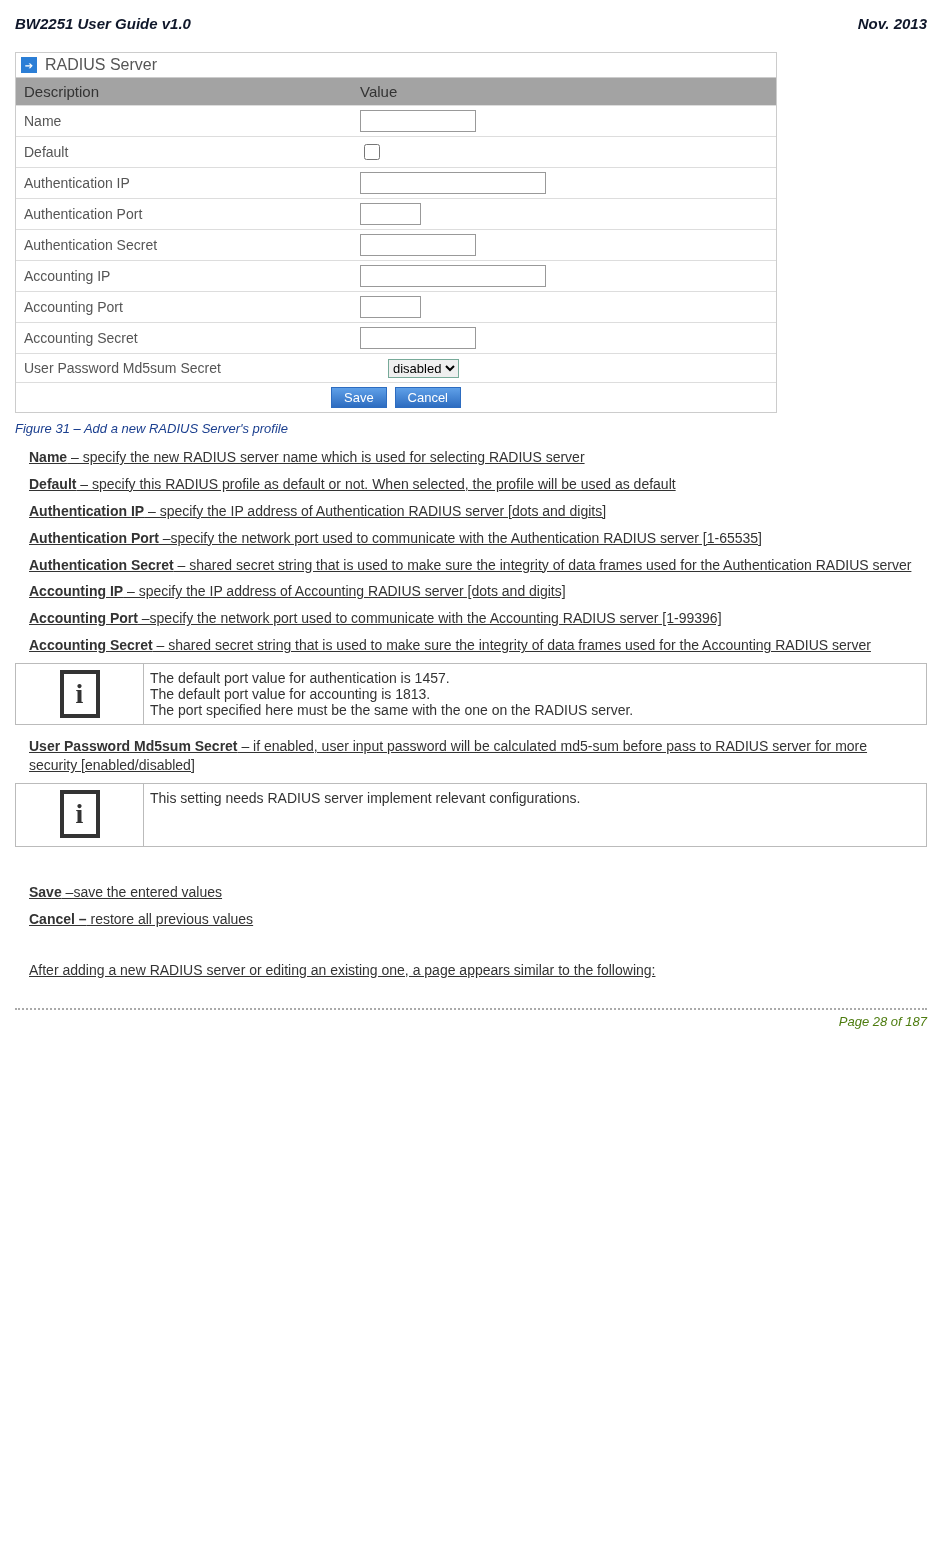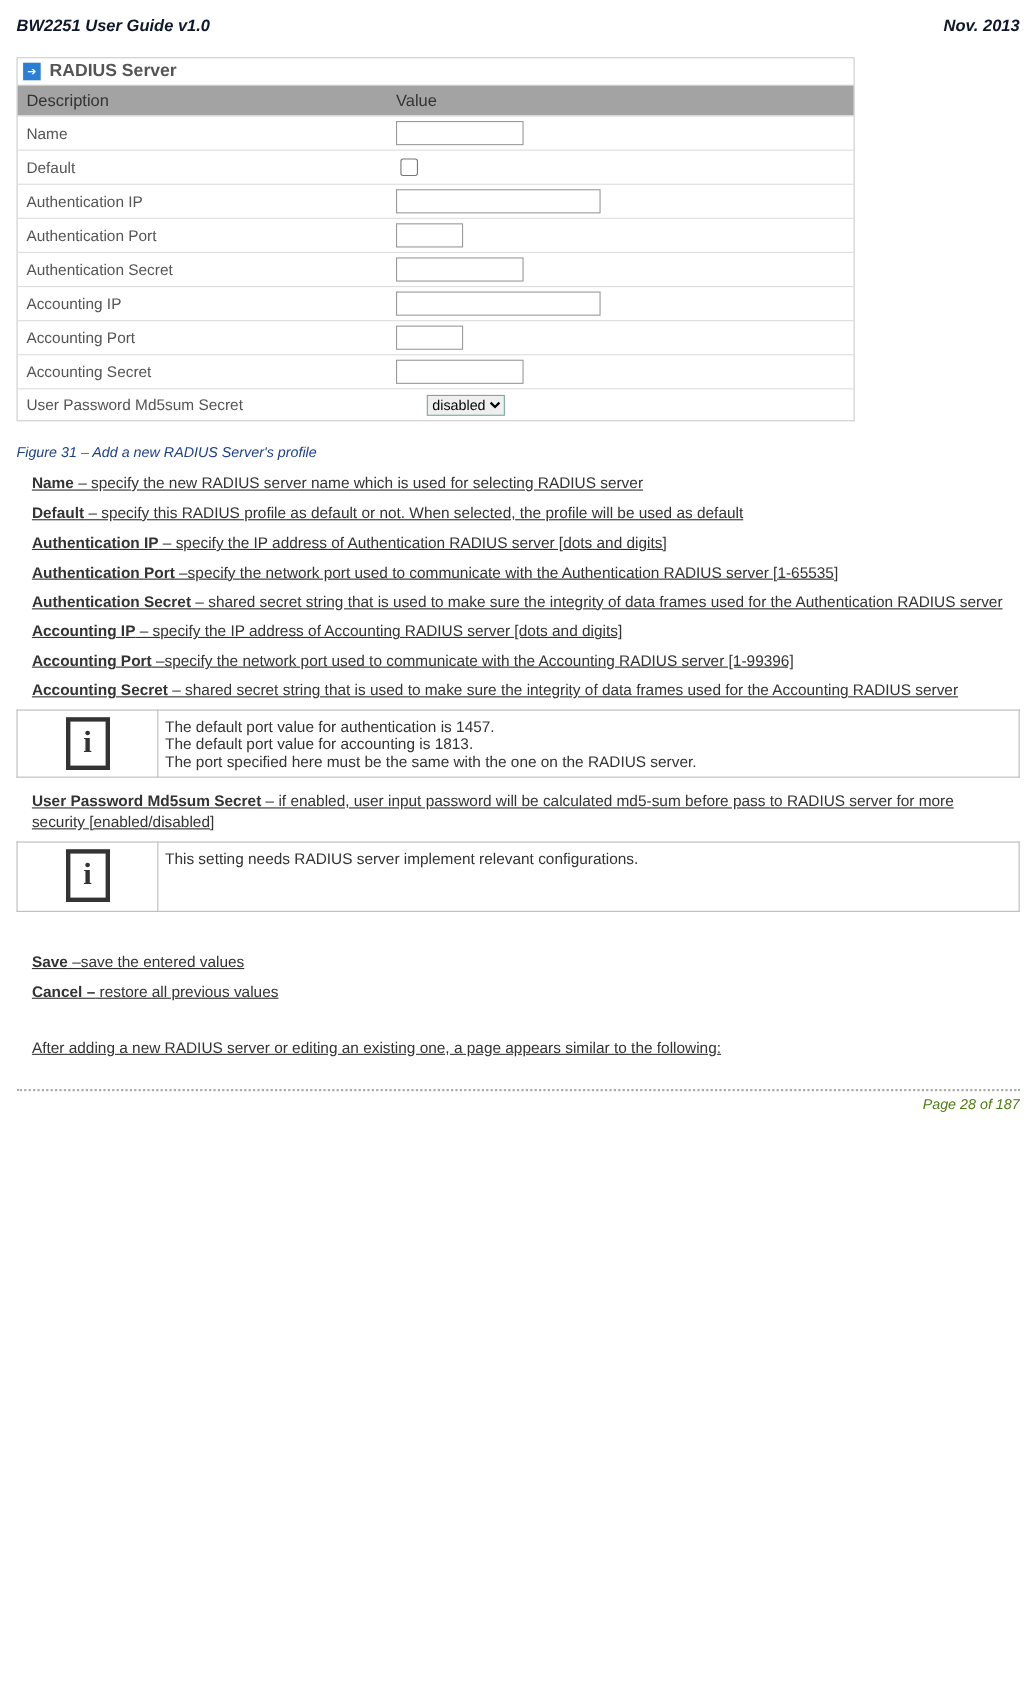--- a/index.html
+++ b/index.html
@@ -36,21 +36,21 @@
   color: white;
   width: 16px;
   height: 16px;
   display: inline-flex;
   align-items: center;
   justify-content: center;
   font-size: 10px;
   margin-right: 8px;
 }
 .form-title {
-  font-weight: bold;
+  font-weight: normal;
   color: #555;
   font-size: 16px;
 }
 .header-row {
   display: flex;
   background: #a3a3a3;
 }
 .header-cell {
   padding: 5px 8px;
   font-size: 15px;
@@ -98,21 +98,21 @@
   color: white;
   margin: 0 2px;
   cursor: pointer;
 }
 .btn-save { background: linear-gradient(#5fa0e8, #2d6cc0); border: 1px solid #2d6cc0;}
 .btn-cancel { background: linear-gradient(#5fa0e8, #2d6cc0); border: 1px solid #2d6cc0;}
 .caption {
   color: #1b3f8f;
   font-style: italic;
   font-size: 13px;
-  margin: 20px 0 12px 0;
+  margin: 8px 0 12px 0;
 }
 .doc-text {
   margin: 8px 14px;
   line-height: 1.35;
   text-decoration: underline;
 }
 .doc-text b { font-weight: bold; }
 .info-table {
   border: 1px solid #bbb;
   border-collapse: collapse;
@@ -204,20 +204,24 @@
     <div class="form-cell-label">Accounting Secret</div>
     <div class="form-cell-value"><input type="text" class="inp-sm" style=""></div>
   </div>
   <div class="form-row">
     <div class="form-cell-label">User Password Md5sum Secret</div>
     <div class="form-cell-value">
       <select>
         <option>disabled</option>
       </select>
     </div>
+  </div>
+  <div class="button-row">
+    <span class="btn btn-save">Save</span>
+    <span class="btn btn-cancel">Cancel</span>
   </div>
 </div>
 
 <div class="caption">Figure 31 – Add a new RADIUS Server's profile</div>
 
 <div class="doc-text"><b>Name</b><span> – specify the new RADIUS server name which is used for selecting RADIUS server</span></div>
 <div class="doc-text"><b>Default</b><span> – specify this RADIUS profile as default or not. When selected, the profile will be used as default</span></div>
 <div class="doc-text"><b>Authentication IP</b><span> – specify the IP address of Authentication RADIUS server [dots and digits]</span></div>
 <div class="doc-text"><b>Authentication Port</b><span> –specify the network port used to communicate with the Authentication RADIUS server [1-65535]</span></div>
 <div class="doc-text"><b>Authentication Secret</b><span> – shared secret string that is used to make sure the integrity of data frames used for the Authentication RADIUS server</span></div>

